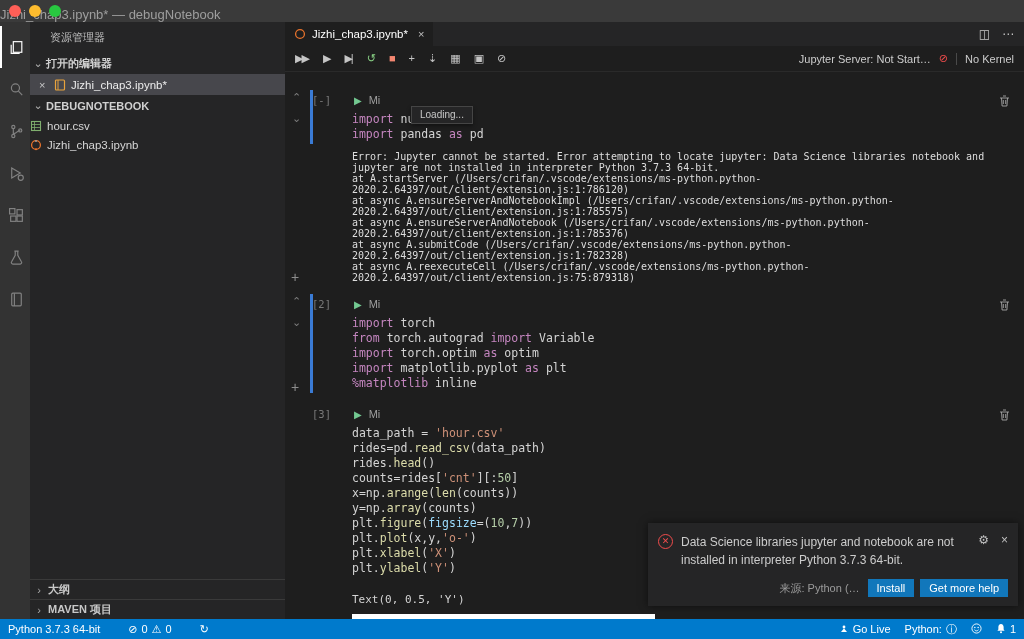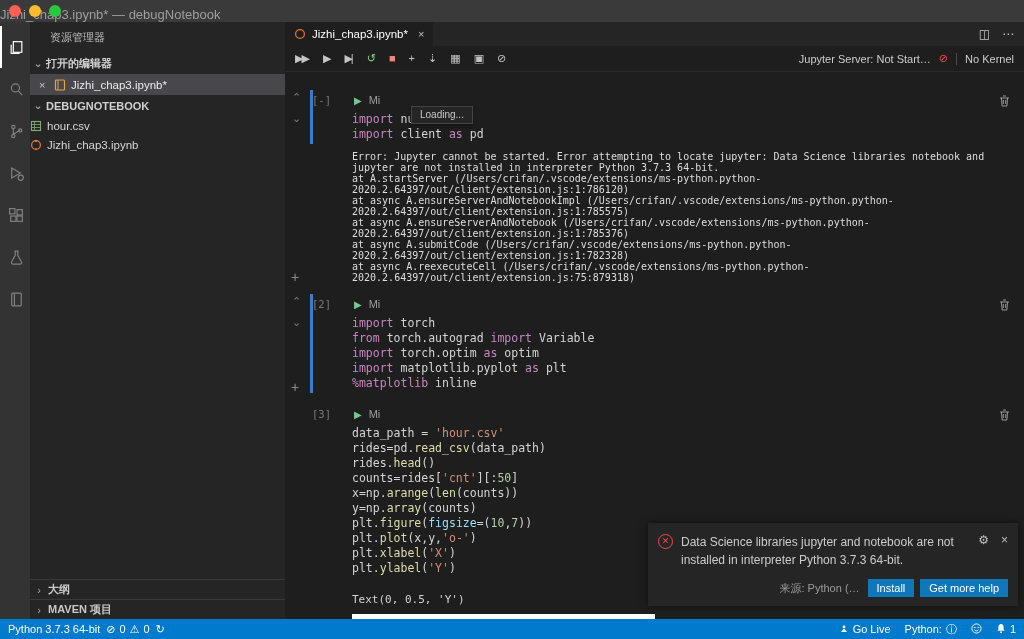--- a/index.html
+++ b/index.html
@@ -74,21 +74,21 @@
   .notification{position:absolute;right:6px;bottom:33px;width:370px;background:#252526;box-shadow:0 0 8px rgba(0,0,0,.55);padding:10px 10px 9px 10px;z-index:60}
   .ntop{display:flex;gap:8px}
   .nicon{width:15px;height:15px;flex:none;border:1.5px solid #f14c4c;border-radius:50%;color:#f14c4c;font-size:9px;line-height:12px;text-align:center;margin-top:1px}
   .nmsg{flex:1;font-size:12px;line-height:1.55;color:#cccccc;padding-right:6px}
   .nacts{display:flex;gap:12px;color:#c0c0c0;font-size:12px;flex:none}
   .nbot{display:flex;align-items:center;justify-content:flex-end;gap:6px;margin-top:9px}
   .nsrc{color:#9b9b9b;font-size:11px;margin-right:2px;max-width:88px;overflow:hidden;text-overflow:ellipsis;white-space:nowrap}
   .nbtn{background:#1177bb;color:#fff;border:none;font-size:11px;padding:3px 9px;font-family:inherit}
 
   
-  .statusbar{position:absolute;left:0;right:0;bottom:0;height:20px;background:#007acc;color:#fff;font-size:11px;display:flex;align-items:center;padding:0 8px;gap:6px;z-index:70}
+  .statusbar{position:absolute;left:0;right:0;bottom:0;height:20px;background:#007acc;color:#fff;font-size:11px;display:flex;align-items:center;padding:0 8px;gap:28px;z-index:70}
   .sb-item{display:flex;align-items:center;gap:4px;white-space:nowrap}
   .sb-right{margin-left:auto;display:flex;gap:14px}
   .sb-ic svg{fill:currentColor;stroke:none}
 </style>
 </head>
 <body>
 
 <div id="root">
 
   <div class="titlebar">
@@ -238,21 +238,21 @@
             <div class="cbody">
               <div class="hc">
                 <div class="selbar"></div>
                 <div class="chead">
                   <span class="runbtn">▶</span>
                   <span class="lang">Mi</span>
                   <span class="trash"><svg width="11" height="12" viewBox="0 0 11 12">
                       <path d="M1 3h9M4 1h3M2.5 3l.6 8h4.8l.6-8M4.3 5v4M6.7 5v4"></path>
                     </svg></span>
                 </div>
-                <pre class="code"><div class="ln"><span class="tk-kw">import</span><span class="tk-pl"> nu</span></div><div class="ln"><span class="tk-kw">import</span><span class="tk-pl"> client </span><span class="tk-kw">as</span><span class="tk-pl"> pd</span></div><div class="tooltip">Loading...</div></pre>
+                <pre class="code"><div class="ln"><span class="tk-kw">import</span><span class="tk-pl"> nu</span></div><div class="ln"><span class="tk-kw">import</span><span class="tk-pl"> pandas </span><span class="tk-kw">as</span><span class="tk-pl"> pd</span></div><div class="tooltip">Loading...</div></pre>
               </div>
               <pre class="errout"><div>Error: Jupyter cannot be started. Error attempting to locate jupyter: Data Science libraries notebook and</div><div>jupyter are not installed in interpreter Python 3.7.3 64-bit.</div><div>at A.startServer (/Users/crifan/.vscode/extensions/ms-python.python-</div><div>2020.2.64397/out/client/extension.js:1:786120)</div><div>at async A.ensureServerAndNotebookImpl (/Users/crifan/.vscode/extensions/ms-python.python-</div><div>2020.2.64397/out/client/extension.js:1:785575)</div><div>at async A.ensureServerAndNotebook (/Users/crifan/.vscode/extensions/ms-python.python-</div><div>2020.2.64397/out/client/extension.js:1:785376)</div><div>at async A.submitCode (/Users/crifan/.vscode/extensions/ms-python.python-</div><div>2020.2.64397/out/client/extension.js:1:782328)</div><div>at async A.reexecuteCell (/Users/crifan/.vscode/extensions/ms-python.python-</div><div>2020.2.64397/out/client/extension.js:75:879318)</div></pre>
             </div>
           </div>
           <div class="cell">
             <div class="gutter">
               <span class="fold up">⌃</span>
               <span class="fold down">⌄</span>
               <span class="exec">[2]</span>
               <span class="addbtn">+</span>

